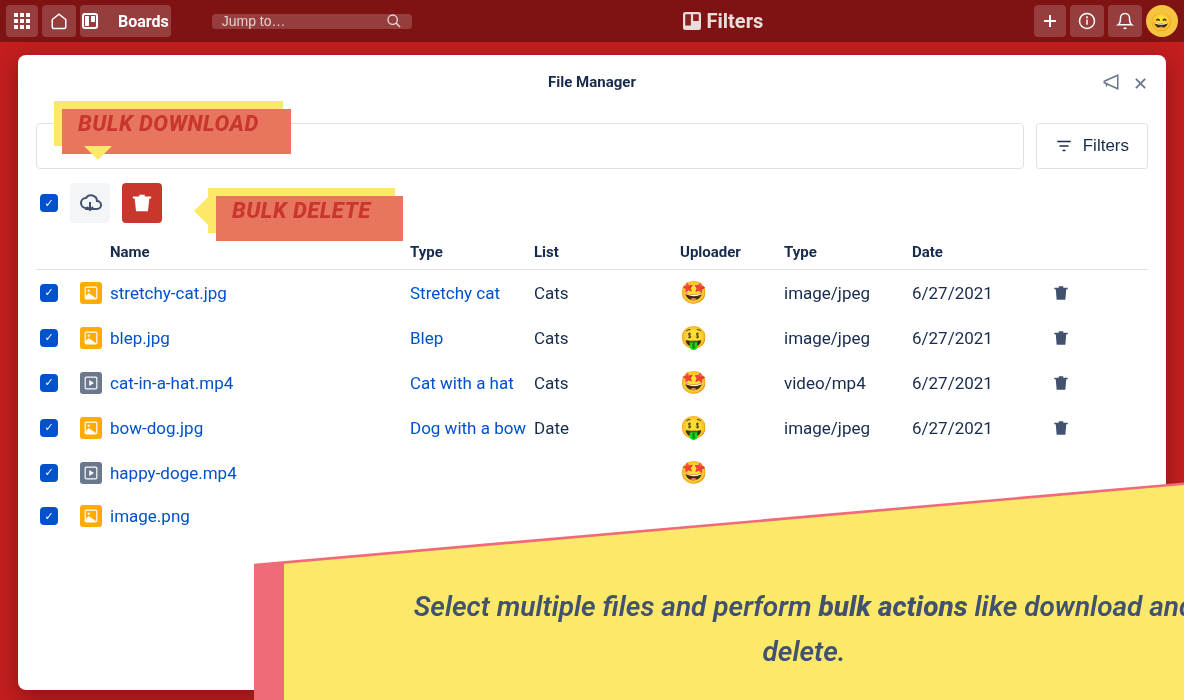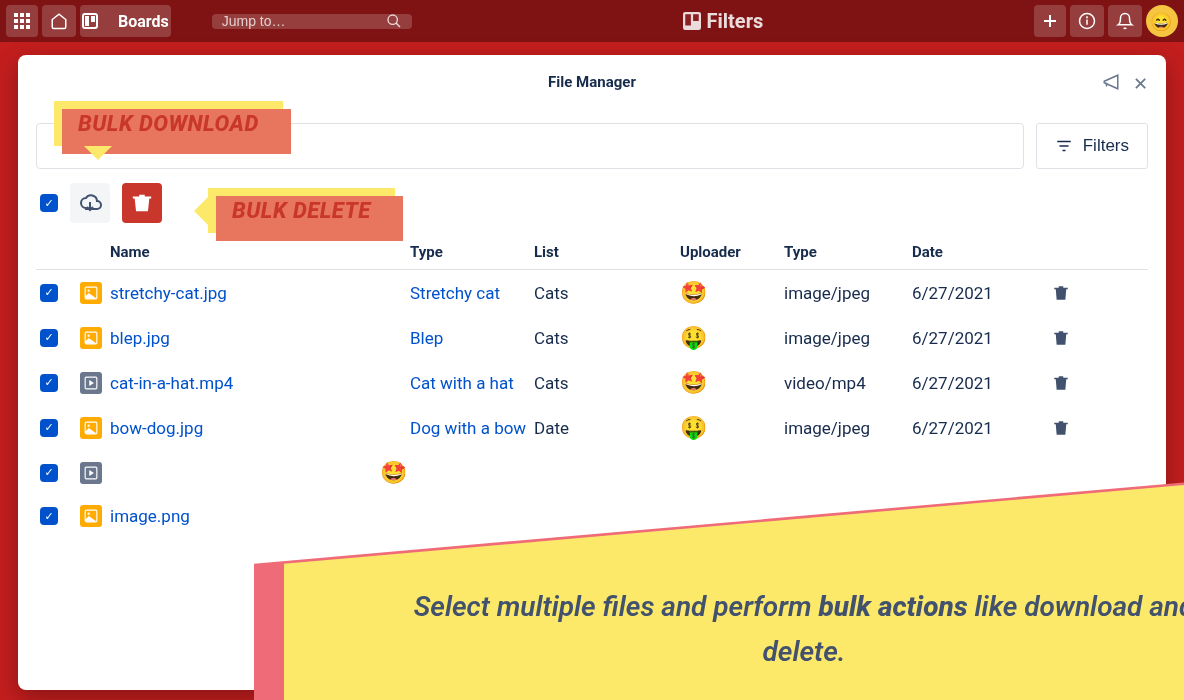--- a/index.html
+++ b/index.html
@@ -298,20 +298,21 @@
           <div class="chk">✓</div>
         </div>
         <div class="col-ico">
           <div class="file-ico vid">
             <svg width="14" height="14" viewBox="0 0 24 24" fill="#fff">
               <rect x="2" y="2" width="20" height="20" rx="2" fill="none" stroke="#fff" stroke-width="2"></rect>
               <polygon points="9,7 17,12 9,17"></polygon>
             </svg>
           </div>
         </div>
+        <div class="col-name"><a>happy-doge.mp4</a></div>
         <div class="col-card"><a></a></div>
         <div class="col-list"></div>
         <div class="col-uploader"><span class="emoji">🤩</span></div>
         <div class="col-type"></div>
         <div class="col-date"></div>
         <div class="col-del del-ico"></div>
       </div>
       <div class="trow">
         <div class="col-chk">
           <div class="chk">✓</div>

